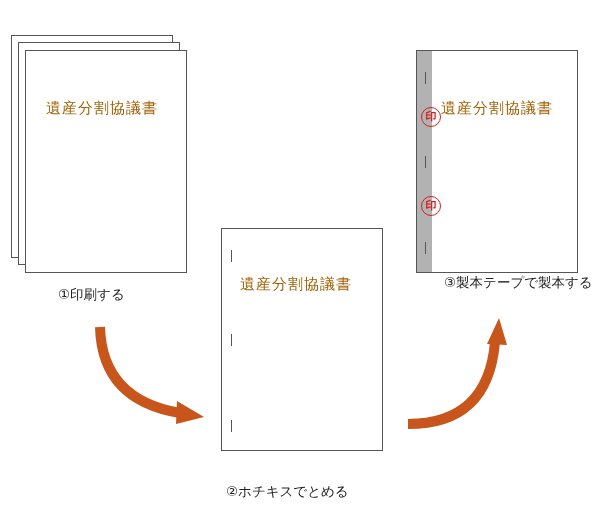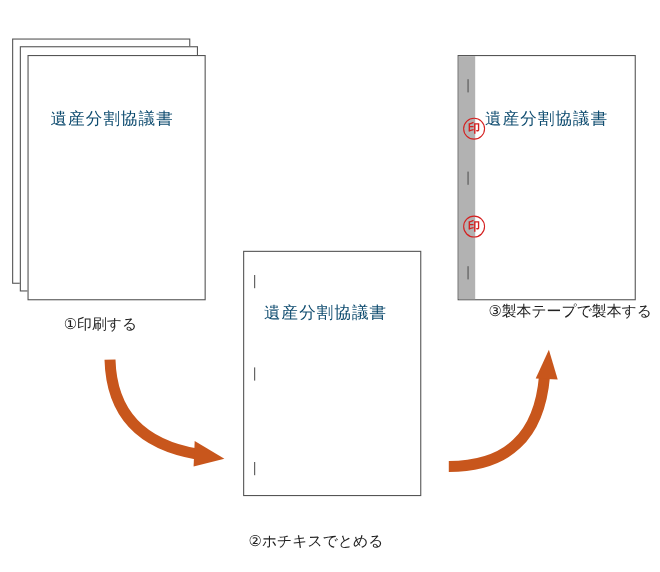--- a/index.html
+++ b/index.html
@@ -1,19 +1,19 @@
 <!DOCTYPE html>
 <html><head>
 <meta charset="utf-8">
 <style>
   html, body { margin:0; padding:0; background:#ffffff; }
   body { width:600px; height:520px; position:relative; overflow:hidden;
          font-family:"DejaVu Sans", sans-serif; color:#222; }
   .page { position:absolute; background:#fff; border:1.5px solid #555; box-sizing:border-box; }
-  .title { position:absolute; font-size:15px; letter-spacing:1px; white-space:nowrap; color:#0c4a6e; }
+  .title { position:absolute; font-size:15px; letter-spacing:1px; white-space:nowrap; color:#a16207; }
   .label { position:absolute; font-size:13.5px; white-space:nowrap; color:#222; }
   .staple { position:absolute; width:1px; height:12px; background:#555; }
   .tape { position:absolute; background:#b2b2b2; }
   .seal { position:absolute; width:20px; height:20px; border:1.5px solid #d42020; border-radius:50%;
           box-sizing:border-box; color:#d42020; font-size:11px; font-weight:bold; line-height:17px;
           text-align:center; background:transparent; }
   svg { position:absolute; left:0; top:0; }
 </style>
 </head>
 <body>

